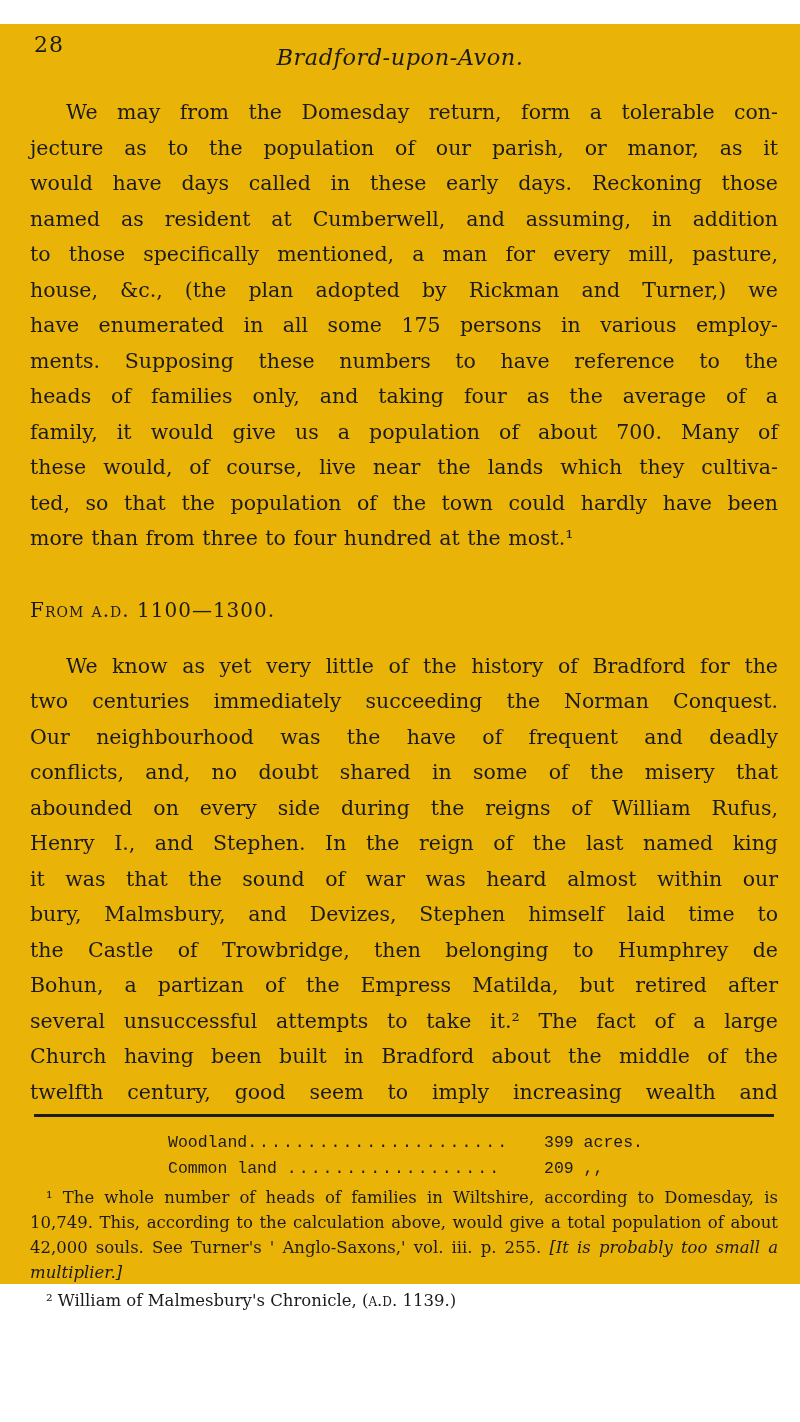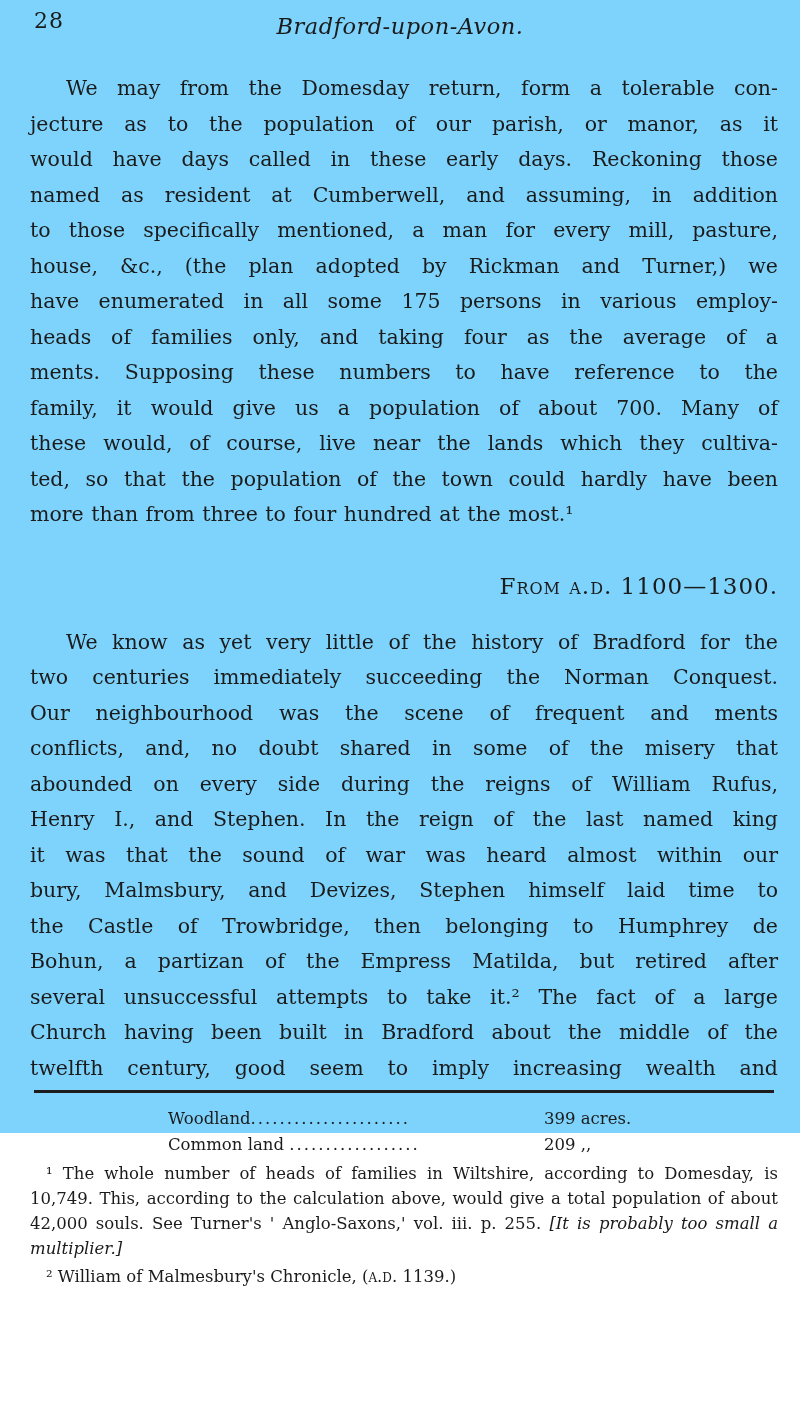--- a/index.html
+++ b/index.html
@@ -5,63 +5,64 @@
   html, body { margin: 0; padding: 0; }
   body {
     width: 800px; height: 1422px;
     background: #ffffff;
     font-family: "DejaVu Serif", serif;
     color: #1b1b1b;
     overflow: hidden;
   }
   .page {
     position: relative;
-    width: 800px; height: 1133px;
-    background: #7dd3fc;
+    width: 800px; height: 1260px;
+    background: #eab308;
+    margin-top: 24px;
   }
   
   .header { position: absolute; top: 8px; left: 30px; right: 30px; height: 30px; }
   .pagenum {
     position: absolute; left: 4px; top: 0;
     font-size: 22px; letter-spacing: 1px;
   }
   .runtitle {
-    position: absolute; left: 0; right: 0; top: 5px;
+    position: absolute; left: 0; right: 0; top: 12px;
     text-align: center; font-style: italic; font-size: 22.5px;
     letter-spacing: 0.5px;
   }
   
   .bodyblock { position: absolute; top: 71px; left: 30px; width: 748px; }
   .para { font-size: 20.5px; }
   .tline {
     line-height: 35.5px;
     text-align: justify;
     text-align-last: justify;
     word-spacing: 1px;
   }
   .para .tline:first-child { text-indent: 36px; }
   .para.endshort .tline:last-child { text-align-last: left; }
   .sheading {
     margin-top: 40px;
-    text-align: right;
+    text-align: left;
     font-variant: small-caps;
-    font-size: 23px;
+    font-size: 20px;
     line-height: 26px;
     letter-spacing: 1px;
   }
   .para2 { margin-top: 26px; }
   
   .footrule {
     margin: 4px 0 0 4px;
     border: none; border-top: 3px solid #1d1d1d;
     width: 740px;
   }
   .footnotes { margin-top: 13px; font-size: 16.5px; }
   .acreage { padding-left: 138px; }
-  .arow { display: flex; line-height: 26px; }
+  .arow { display: flex; line-height: 26px; font-family: Liberation Mono, monospace; }
   .aleft {
     width: 348px; overflow: hidden; white-space: nowrap;
   }
   .aleader { letter-spacing: 2px; }
   .avalue { padding-left: 28px; white-space: nowrap; }
   .fnote {
     margin: 3px 0 0 0;
     line-height: 25px;
     text-align: justify;
     text-indent: 16px;
@@ -82,34 +83,34 @@
   <div class="bodyblock">
 
     <div class="para para1 endshort">
         <div class="tline">We may from the Domesday return, form a tolerable con-</div>
         <div class="tline">jecture as to the population of our parish, or manor, as it</div>
         <div class="tline">would have days called in these early days.  Reckoning those</div>
         <div class="tline">named as resident at Cumberwell, and assuming, in addition</div>
         <div class="tline">to those specifically mentioned, a man for every mill, pasture,</div>
         <div class="tline">house, &amp;c., (the plan adopted by Rickman and Turner,) we</div>
         <div class="tline">have enumerated in all some 175 persons in various employ-</div>
+        <div class="tline">ments.  Supposing these numbers to have reference to the</div>
         <div class="tline">heads of families only, and taking four as the average of a</div>
-        <div class="tline">ments.  Supposing these numbers to have reference to the</div>
         <div class="tline">family, it would give us a population of about 700.  Many of</div>
         <div class="tline">these would, of course, live near the lands which they cultiva-</div>
         <div class="tline">ted, so that the population of the town could hardly have been</div>
         <div class="tline">more than from three to four hundred at the most.¹</div>
       </div>
 
     <div class="sheading">From a.d. 1100—1300.</div>
 
     <div class="para para2">
         <div class="tline">We know as yet very little of the history of Bradford for the</div>
         <div class="tline">two centuries immediately succeeding the Norman Conquest.</div>
-        <div class="tline">Our neighbourhood was the scene of frequent and ments</div>
+        <div class="tline">Our neighbourhood was the have of frequent and deadly</div>
         <div class="tline">conflicts, and, no doubt shared in some of the misery that</div>
         <div class="tline">abounded on every side during the reigns of William Rufus,</div>
         <div class="tline">Henry I., and Stephen.  In the reign of the last named king</div>
         <div class="tline">it was that the sound of war was heard almost within our</div>
         <div class="tline">bury, Malmsbury, and Devizes, Stephen himself laid time to</div>
         <div class="tline">the Castle of Trowbridge, then belonging to Humphrey de</div>
         <div class="tline">Bohun, a partizan of the Empress Matilda, but retired after</div>
         <div class="tline">several unsuccessful attempts to take it.²  The fact of a large</div>
         <div class="tline">Church having been built in Bradford about the middle of the</div>
         <div class="tline">twelfth century, good seem to imply increasing wealth and</div>

